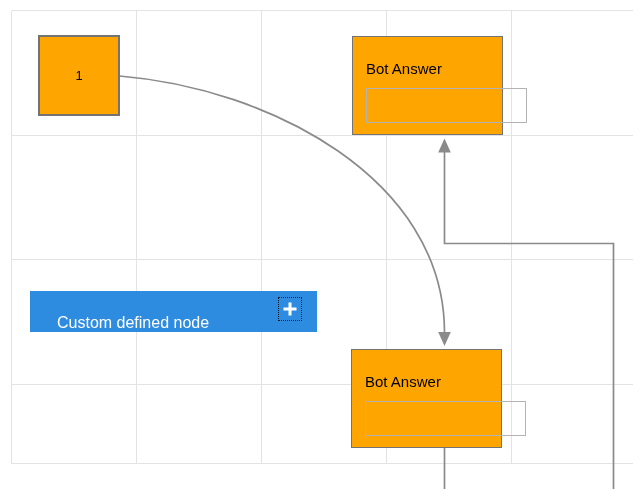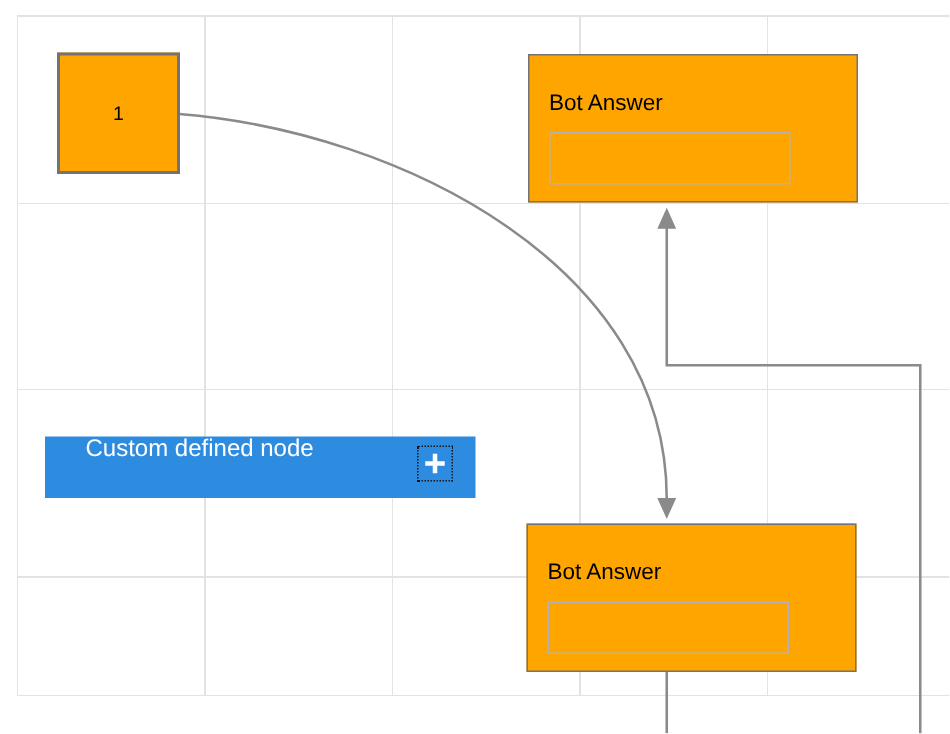--- a/index.html
+++ b/index.html
@@ -17,41 +17,41 @@
 
   .start{
     left:38px;top:35px;width:82px;height:81px;
     background:var(--node_fill,#ffa500);
     border:2px solid var(--node_border,#737373);
     display:flex;align-items:center;justify-content:center;
   }
   .start-label{font-size:13px;color:var(--node_text,#000);}
 
   .bot{
-    width:220px;height:99px;
+    width:151px;height:99px;
     background:var(--node_fill,#ffa500);
     border:1.5px solid var(--node_border,#737373);
   }
   .bot-top{left:352px;top:36px;}
   .bot-bottom{left:351px;top:349px;}
   .bot-title{
     position:absolute;left:13px;top:23px;
     font-size:15px;line-height:18px;color:var(--node_text,#000);
     white-space:nowrap;
   }
   .bot-input{
     position:absolute;left:13px;top:51px;width:161px;height:35px;
     border:1px solid var(--inner_box_border,#b3b3b3);
     background:transparent;box-sizing:border-box;
   }
 
   .custom{
     left:30px;top:291px;width:287px;height:41px;
     background:var(--custom_node_fill,#2e8ce0);
-    display:flex;align-items:flex-start;
+    display:flex;align-items:flex-end;
   }
   .custom-label{
     margin-left:27px;font-size:16px;
     color:var(--custom_node_text,#fff);white-space:nowrap;
   }
   .plus{
     position:absolute;right:15px;top:6px;width:24px;height:24px;
     border:1px dotted #141414;box-sizing:border-box;
   }
   .plus::before{

